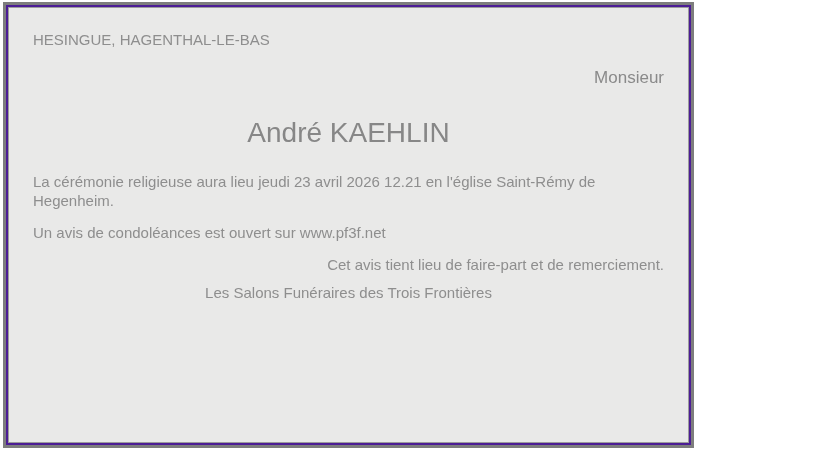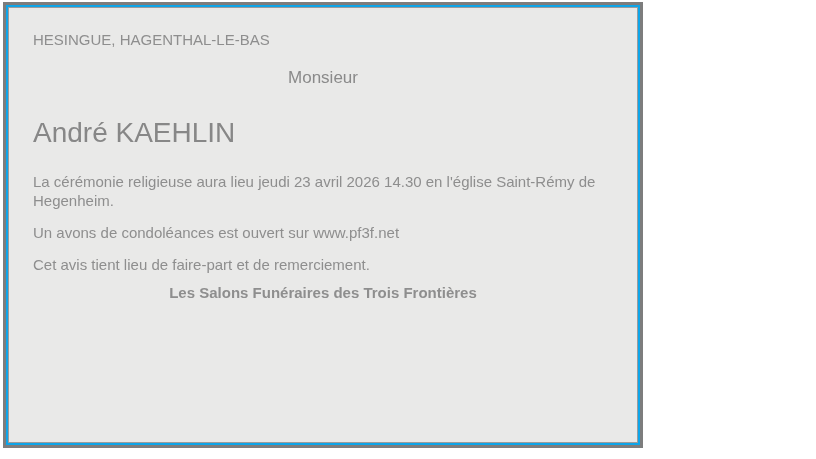--- a/index.html
+++ b/index.html
@@ -11,73 +11,73 @@
     height: 459px;
     background: #ffffff;
     font-family: "Liberation Sans", sans-serif;
     position: relative;
     overflow: hidden;
   }
   .card-outer {
     position: absolute;
     left: 3px;
     top: 2px;
-    width: 640px;
+    width: 691px;
     height: 446px;
     box-sizing: border-box;
     border: 3px solid #7d7d7d;
-    background: #0ea5e9;
+    background: #4c1d95;
     padding: 2px;
   }
   .card-inner {
     width: 100%;
     height: 100%;
     box-sizing: border-box;
     border: 1px solid #9c9c9c;
     background: #e9e9e8;
     padding: 22px 24px 0 24px;
     overflow: hidden;
   }
   .card-inner p {
     margin: 0 0 13px 0;
     font-size: 15px;
     line-height: 19px;
     color: #8e8e8e;
     text-align: left;
   }
   p.salutation {
-    text-align: center;
+    text-align: right;
     font-size: 17px;
     line-height: 21px;
     margin-top: 18px;
     margin-bottom: 0;
     color: #8a8a8a;
   }
   p.deceased-name {
+    text-align: center;
     font-size: 28px;
     line-height: 34px;
     margin-top: 28px;
     margin-bottom: 22px;
     color: #878787;
   }
   p.centered {
-    text-align: left;
+    text-align: right;
   }
   p.funeral-home {
     text-align: center;
     margin-top: -4px;
-    font-weight: bold;
   }
 </style>
 </head>
 <body>
 
 <div class="card-outer">
   <div class="card-inner">
     <p>HESINGUE, HAGENTHAL-LE-BAS</p>
     <p class="salutation">Monsieur</p>
     <p class="deceased-name">André KAEHLIN</p>
-    <p>La cérémonie religieuse aura lieu jeudi 23 avril 2026 14.30 en l'église Saint-Rémy de Hegenheim.</p>
-    <p>Un avons de condoléances est ouvert sur www.pf3f.net</p>
+    <p>La cérémonie religieuse aura lieu jeudi 23 avril 2026 12.21 en l'église Saint-Rémy de Hegenheim.</p>
+    <p>Un avis de condoléances est ouvert sur www.pf3f.net</p>
     <p class="centered">Cet avis tient lieu de faire-part et de remerciement.</p>
     <p class="funeral-home">Les Salons Funéraires des Trois Frontières</p>
   </div>
 </div>
 
 </body></html>

